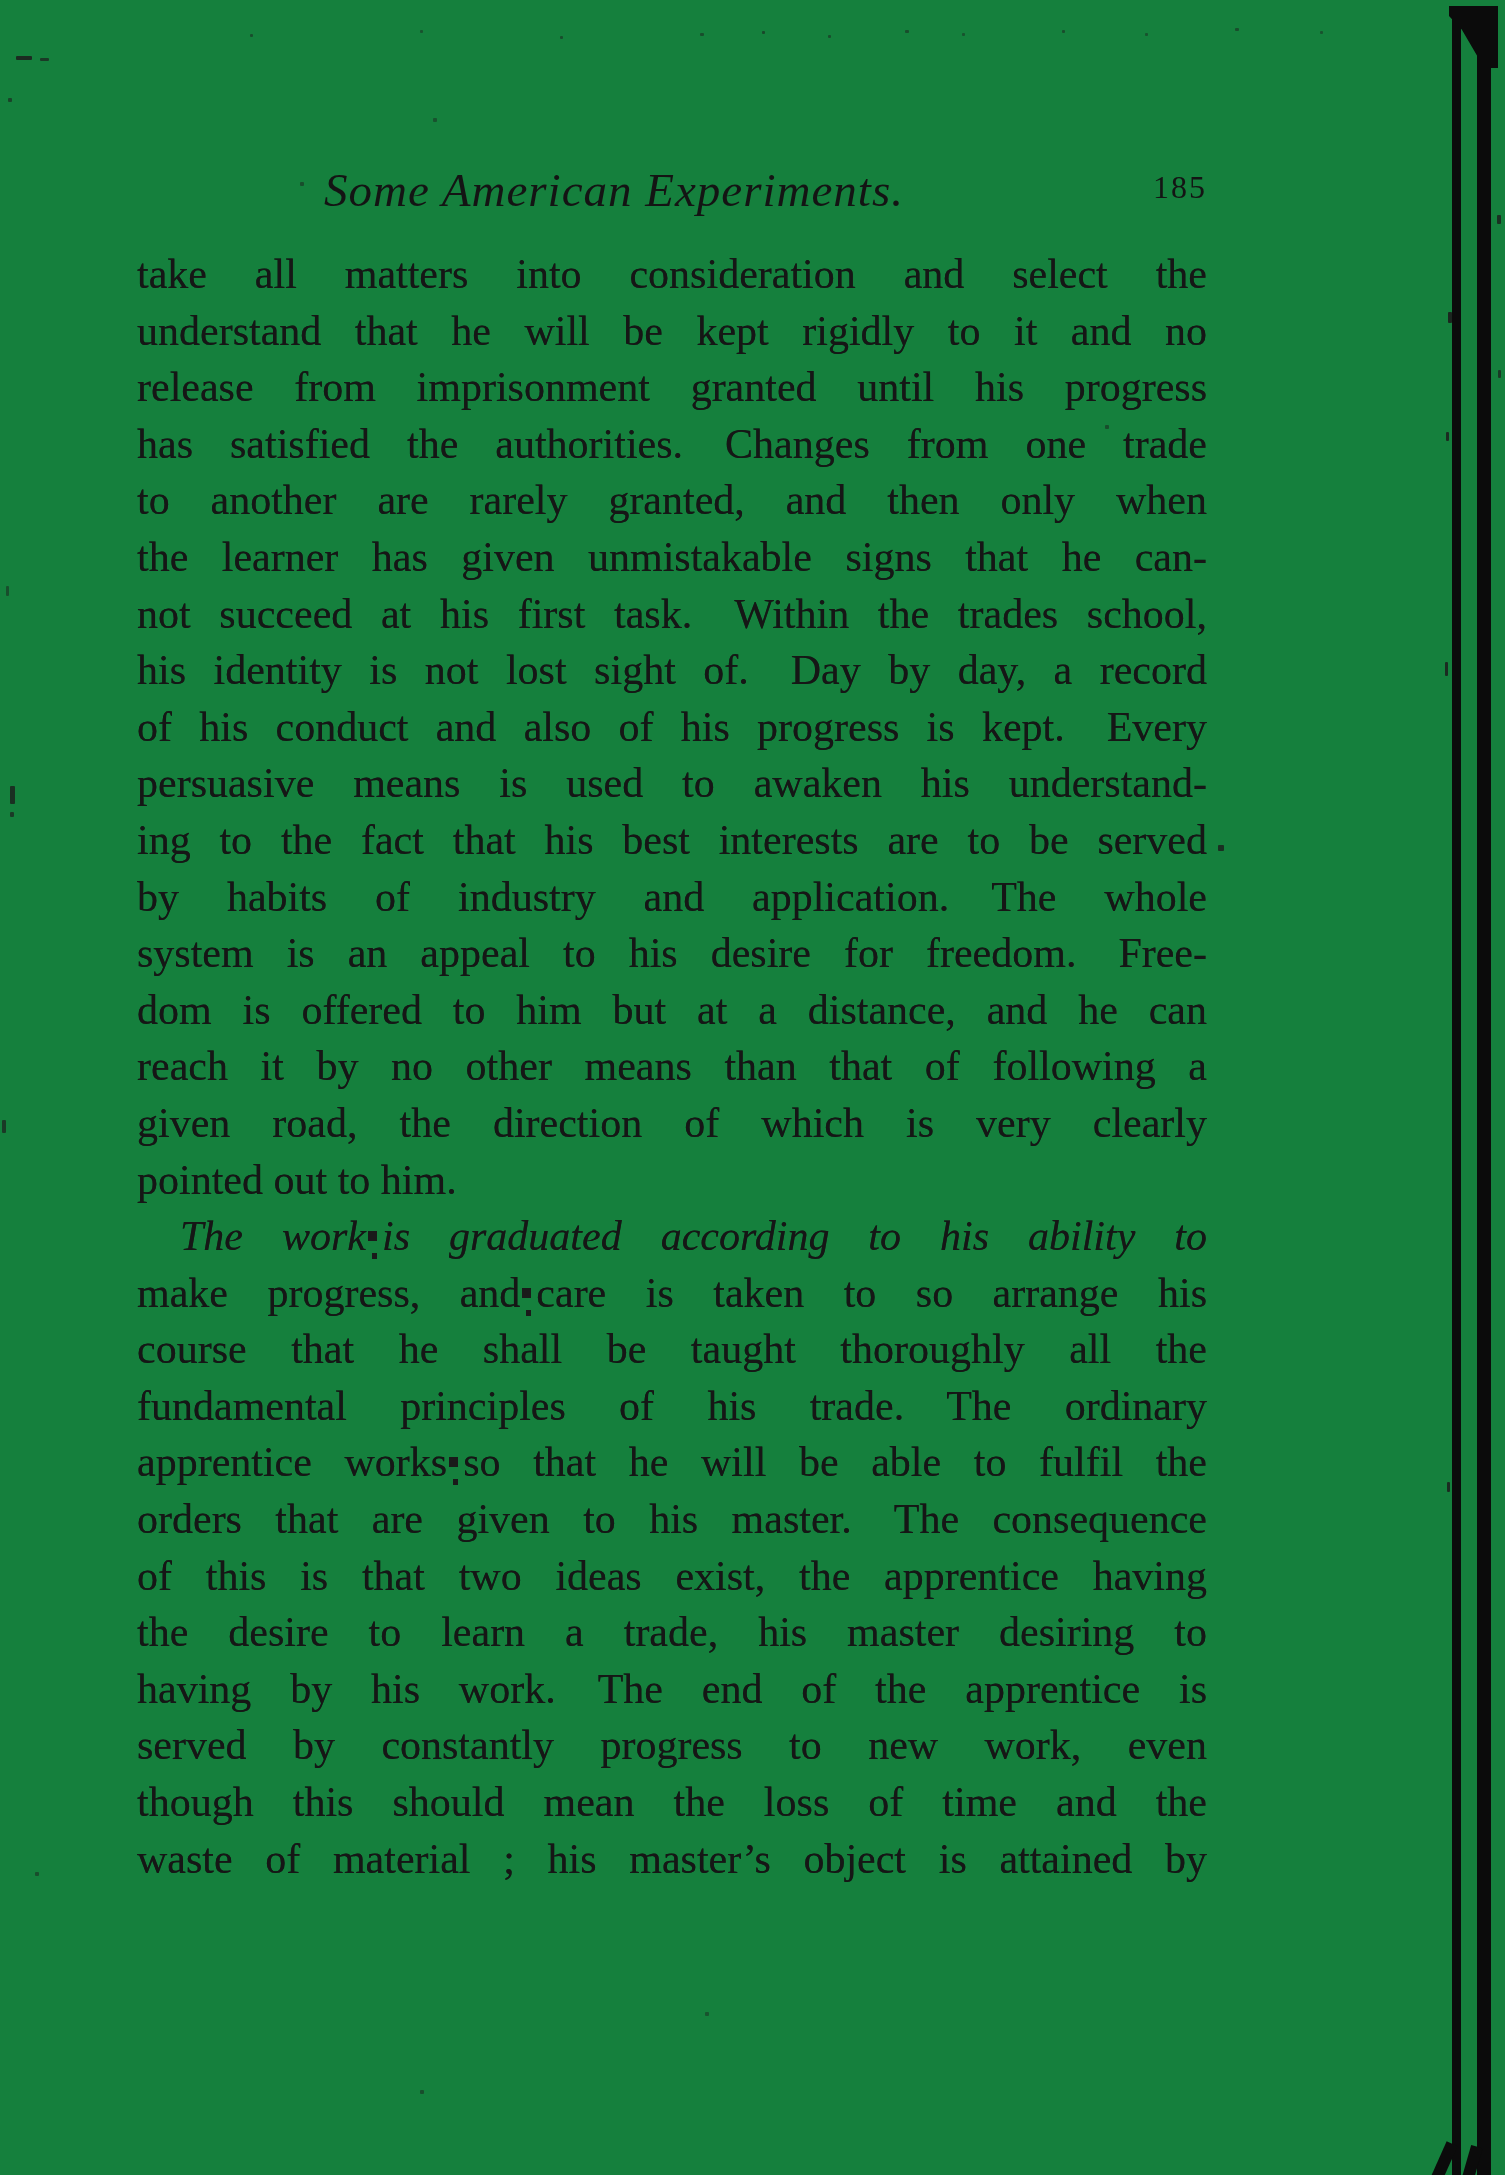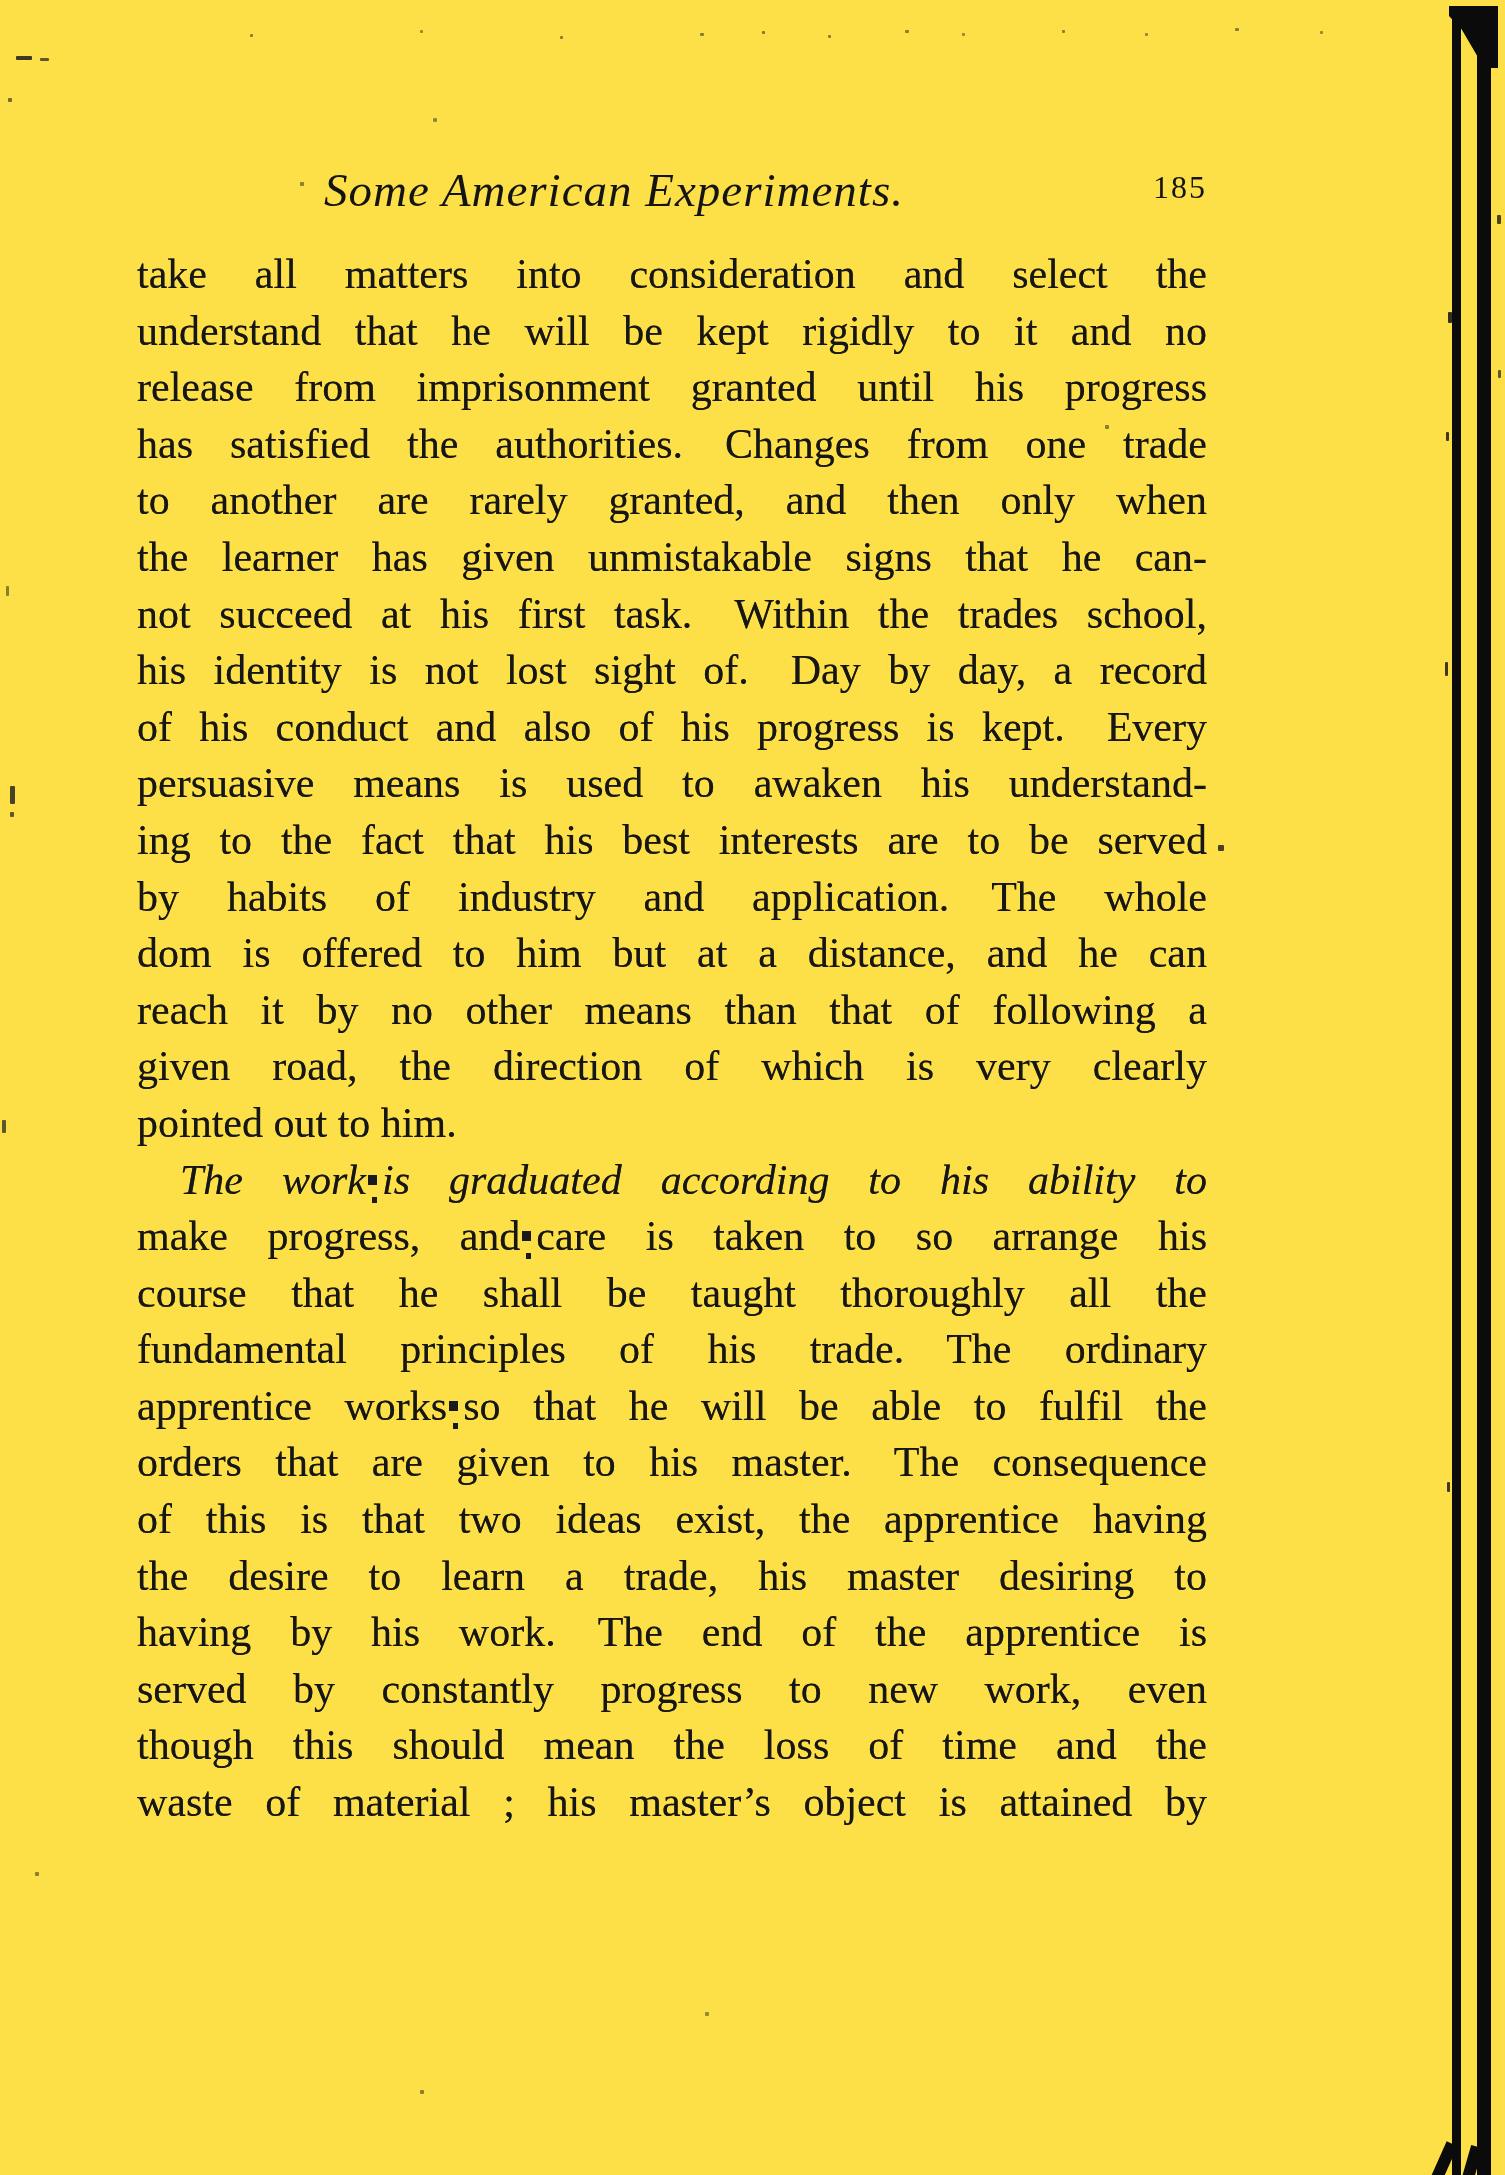--- a/index.html
+++ b/index.html
@@ -1,21 +1,21 @@
 <!DOCTYPE html>
 <html><head>
 <meta charset="utf-8">
 <style>
   html, body { margin: 0; padding: 0; }
   body { background: #e8e8e8; }
   .page {
     position: relative;
     width: 1505px;
     height: 2175px;
-    background: #fde047;
+    background: #15803d;
     overflow: hidden;
     font-family: "Liberation Serif", "DejaVu Serif", serif;
     color: #161616;
   }
 
   
   .running-header {
     position: absolute;
     left: 137px;
     top: 163px;
@@ -130,20 +130,21 @@
         <div class="text-line">release from imprisonment granted until his progress</div>
         <div class="text-line">has satisfied the authorities. Changes from one trade</div>
         <div class="text-line">to another are rarely granted, and then only when</div>
         <div class="text-line">the learner has given unmistakable signs that he can-</div>
         <div class="text-line">not succeed at his first task. Within the trades school,</div>
         <div class="text-line">his identity is not lost sight of. Day by day, a record</div>
         <div class="text-line">of his conduct and also of his progress is kept. Every</div>
         <div class="text-line">persuasive means is used to awaken his understand-</div>
         <div class="text-line">ing to the fact that his best interests are to be served</div>
         <div class="text-line">by habits of industry and application. The whole</div>
+        <div class="text-line">system is an appeal to his desire for freedom. Free-</div>
         <div class="text-line">dom is offered to him but at a distance, and he can</div>
         <div class="text-line">reach it by no other means than that of following a</div>
         <div class="text-line">given road, the direction of which is very clearly</div>
         <div class="text-line no-stretch">pointed out to him.</div>
       </div>
       <div class="paragraph indent">
         <div class="text-line">The work<span class="blot"></span>is graduated according to his ability to</div>
         <div class="text-line">make progress, and<span class="blot"></span>care is taken to so arrange his</div>
         <div class="text-line">course that he shall be taught thoroughly all the</div>
         <div class="text-line">fundamental principles of his trade. The ordinary</div>

